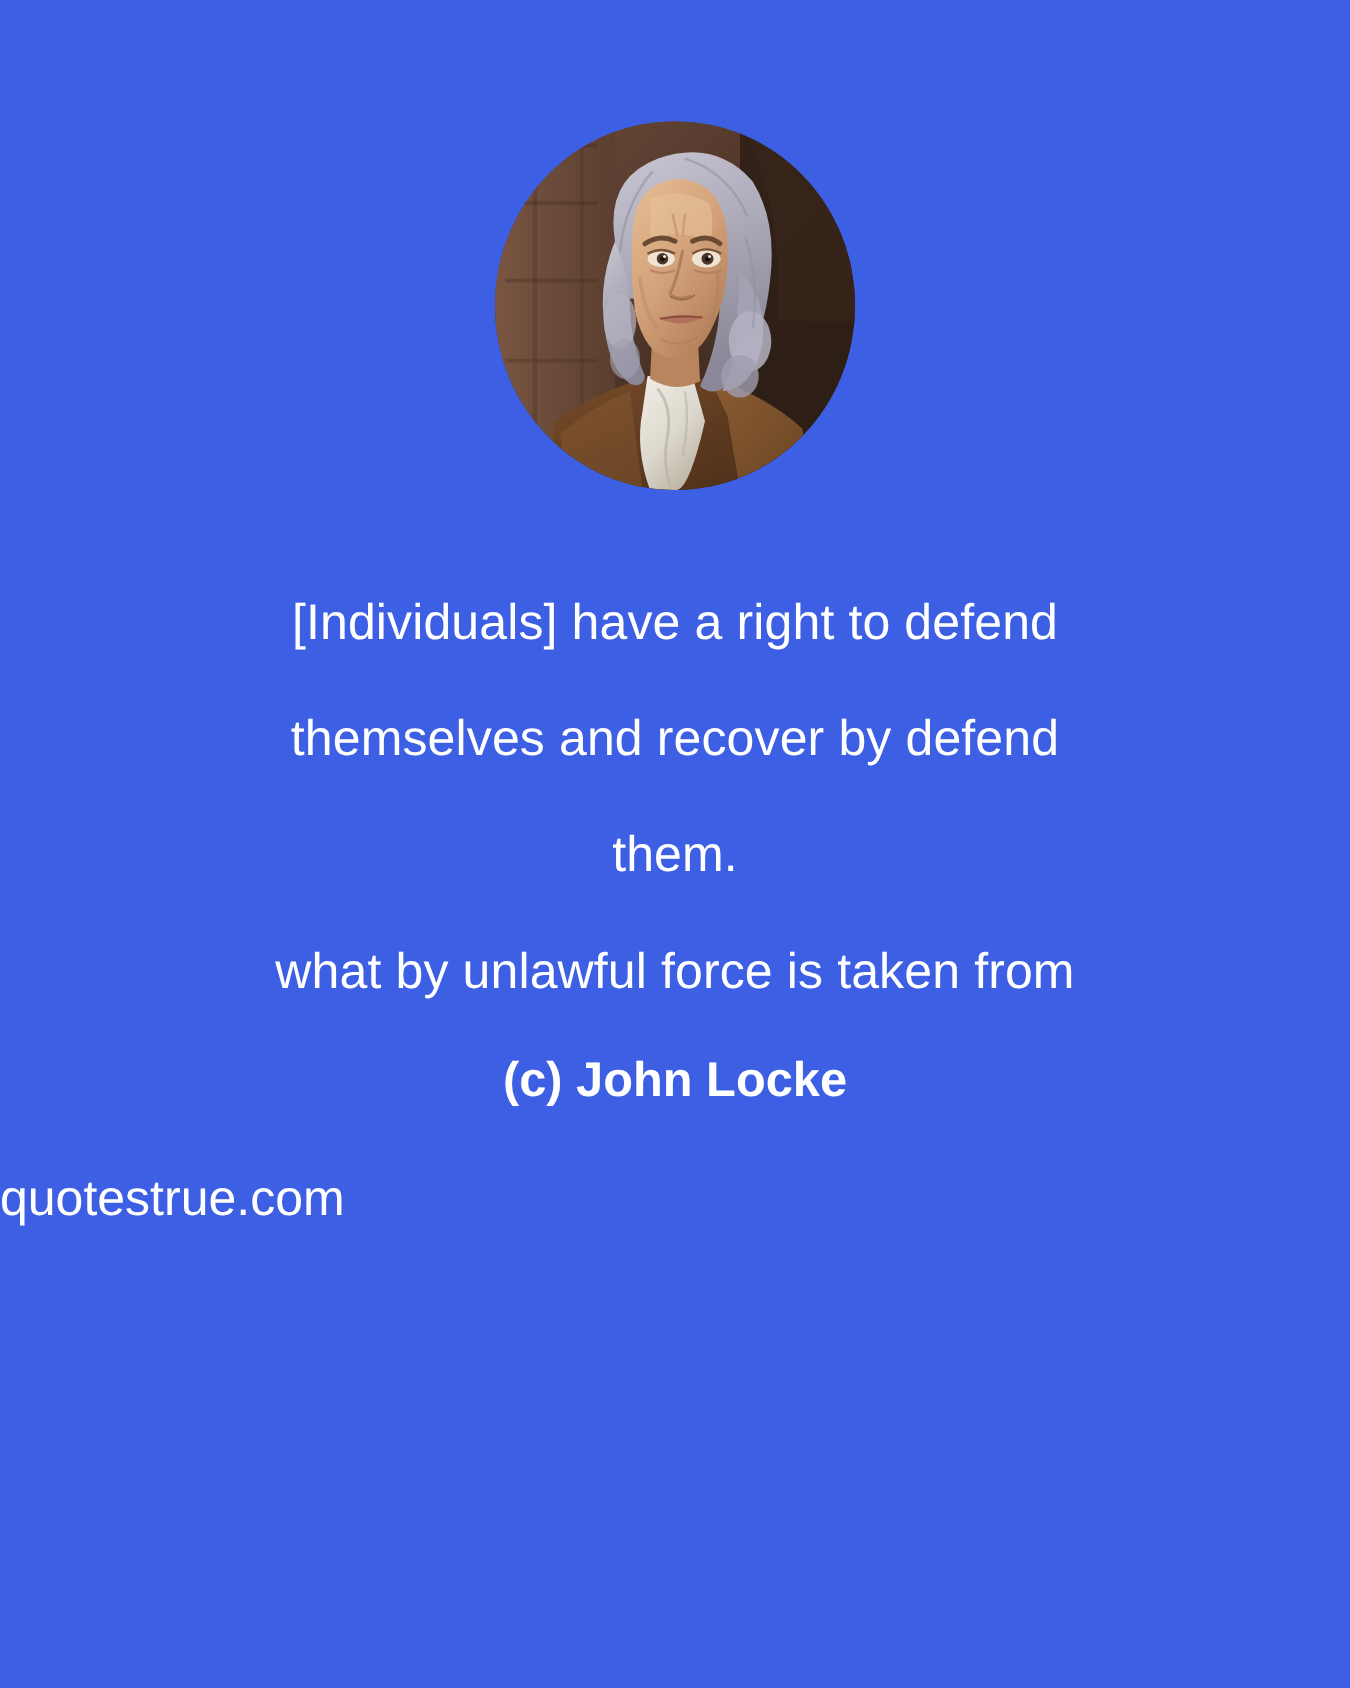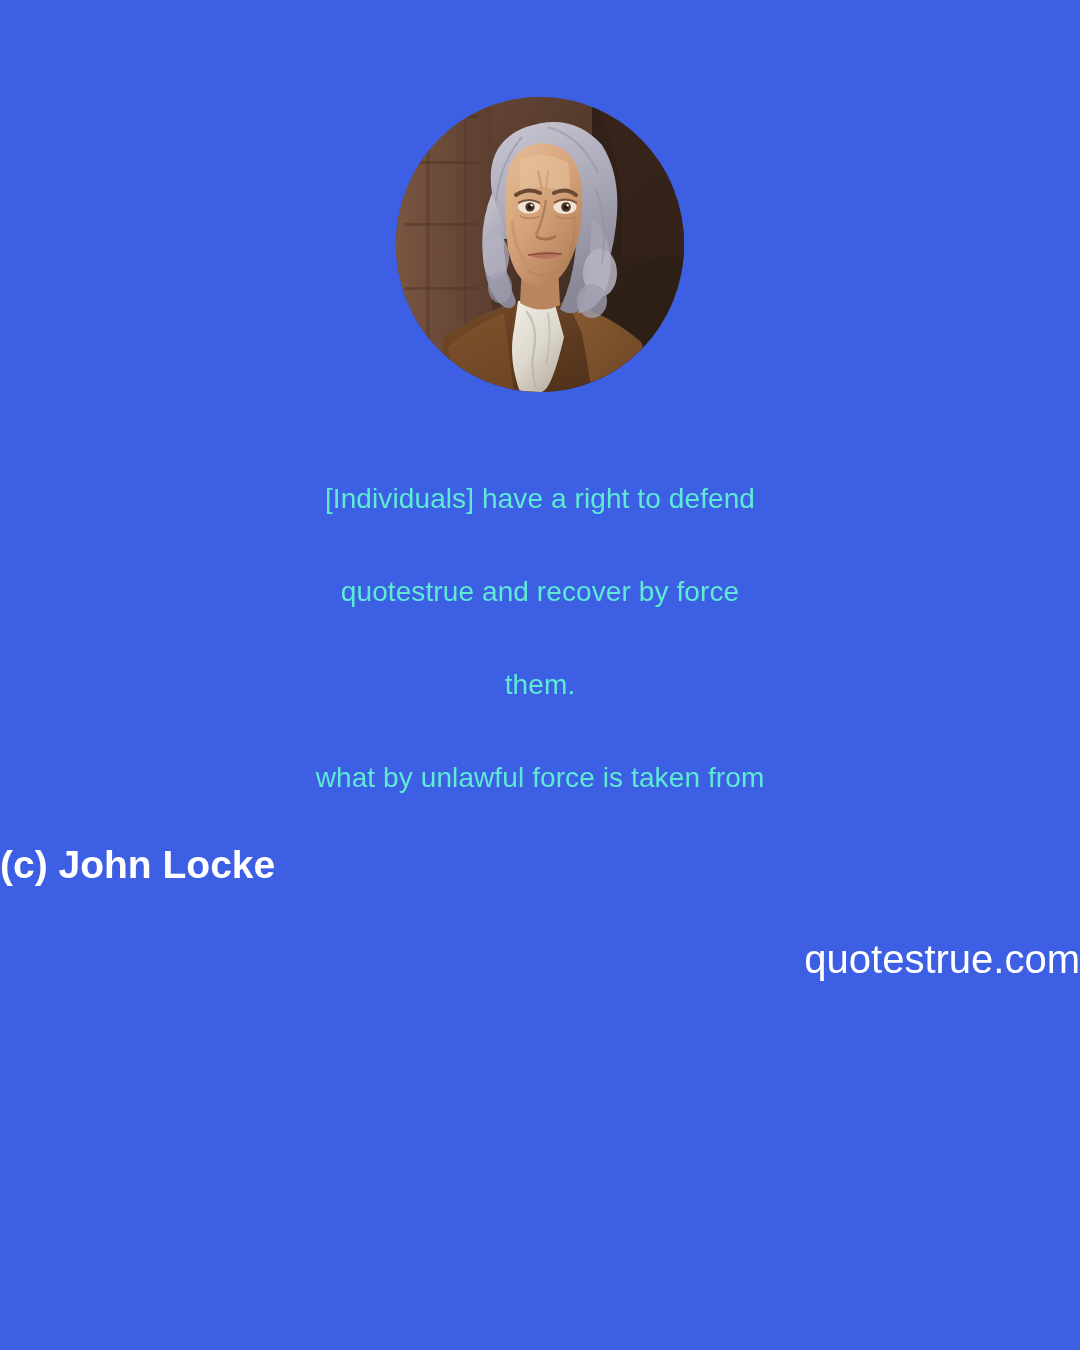--- a/index.html
+++ b/index.html
@@ -48,48 +48,48 @@
 
   
   .quote-block {
     position: absolute;
     top: 452px;
     left: 60px;
     width: 960px;
     text-align: center;
   }
   .quote-line {
-    color: #5eead4;
-    font-size: 28px;
+    color: #ffffff;
+    font-size: 40px;
     line-height: 93px;
     font-weight: 400;
     letter-spacing: 0.1px;
     white-space: nowrap;
   }
 
   
   .attribution {
     position: absolute;
     top: 840px;
     left: 0;
     width: 1080px;
-    text-align: left;
+    text-align: center;
     color: #ffffff;
     font-size: 39px;
     font-weight: 700;
     line-height: 50px;
   }
 
   
   .source-site {
     position: absolute;
     top: 933px;
     left: 0;
     width: 1080px;
-    text-align: right;
+    text-align: left;
     color: #ffffff;
     font-size: 40px;
     font-weight: 400;
     line-height: 52px;
   }
 </style>
 </head>
 <body>
 
 <div class="quote-card">
@@ -203,21 +203,21 @@
         <path d="M132 158 Q 148 152 166 157 Q 150 166 132 158 Z" fill="#b4705c"></path>
         <path d="M132 158 Q 149 155 166 157" stroke="#8c4e3c" stroke-width="1.6" fill="none"></path>
 
         <path d="M132 174 Q 146 182 162 173" stroke="#b07f5c" stroke-width="2" fill="none" opacity="0.6"></path>
       </svg>
     </div>
   </div>
 
   <div class="quote-block">
     <div class="quote-line">[Individuals] have a right to defend</div>
-    <div class="quote-line">quotestrue and recover by force</div>
+    <div class="quote-line">themselves and recover by defend</div>
     <div class="quote-line">them.</div>
     <div class="quote-line">what by unlawful force is taken from</div>
   </div>
 
   <div class="attribution">(c) John Locke</div>
 
   <div class="source-site">quotestrue.com</div>
 
 </div>
 

